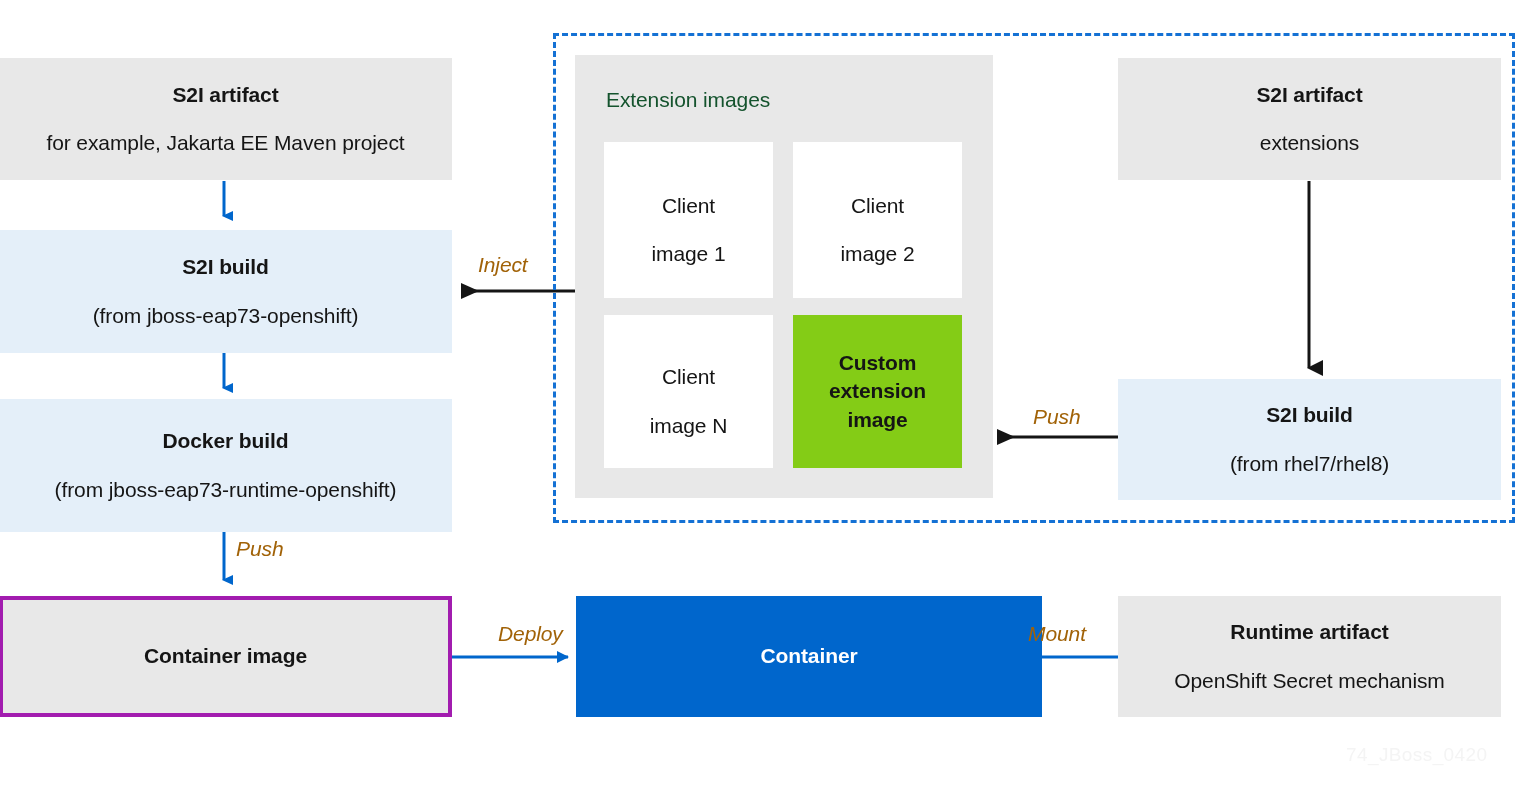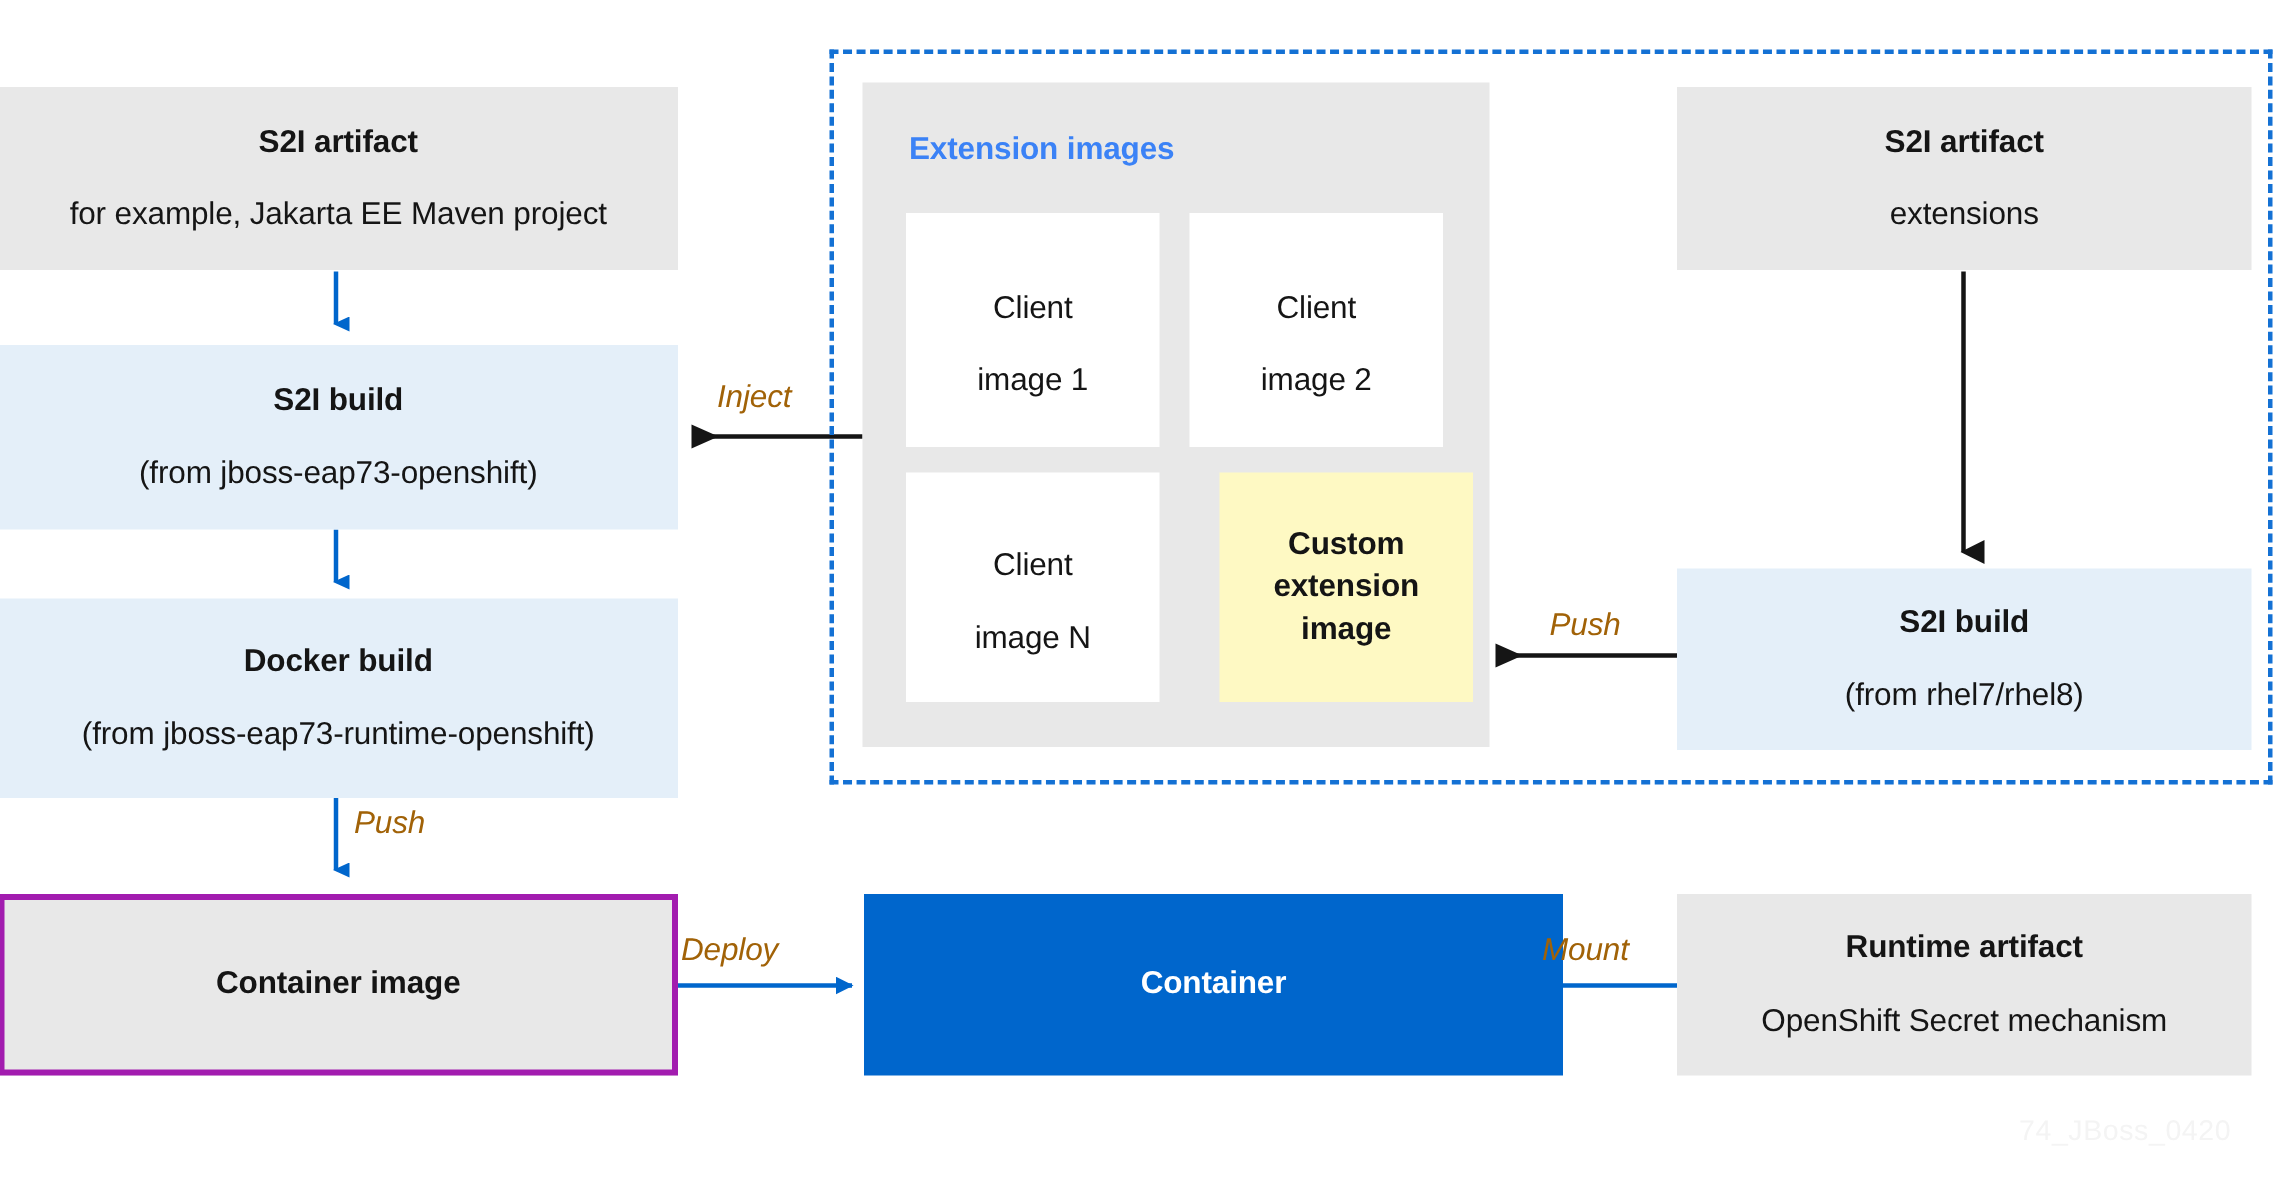--- a/index.html
+++ b/index.html
@@ -36,39 +36,39 @@
   .b-sub {
     font-weight: normal;
     font-size: 21px;
     line-height: 1.35;
     letter-spacing: -0.1px;
     margin-top: 20px;
   }
   .fill-gray  { background: #e8e8e8; }
   .fill-blue  { background: #e4eff9; }
   .fill-white { background: #ffffff; }
-  .fill-midgray { background: #fef9c3; margin-left: 20px; }
+  .fill-midgray { background: #84cc16; }
   .fill-strongblue { background: #0066cc; color: #ffffff; }
   .border-blue { border: 4px solid #a21caf; }
 
   .panel-dashed {
     position: absolute;
     box-sizing: border-box;
     border: 3px dashed #1471d4;
     background: transparent;
   }
   .ext-panel {
     position: absolute;
     background: #e8e8e8;
   }
   .ext-title {
     position: absolute;
-    font-weight: bold;
-    font-size: 21px;
-    color: #3b82f6;
+    font-weight: normal;
+    font-size: 21px;
+    color: #14532d;
     letter-spacing: -0.1px;
   }
 
   .edge-label {
     position: absolute;
     font-style: italic;
     font-size: 21px;
     color: #a16207;
     white-space: nowrap;
     letter-spacing: -0.1px;
@@ -212,19 +212,19 @@
   <div class="box fill-strongblue" style="left:576px; top:596px; width:466px; height:121px;">
     <div class="b-title">Container</div>
   </div>
 
   <div class="edge-label" style="left:478px; top:253px;">Inject</div>
 
   <div class="edge-label" style="left:236px; top:537px;">Push</div>
 
   <div class="edge-label" style="left:1033px; top:405px;">Push</div>
 
-  <div class="edge-label" style="left:454px; top:622px;">Deploy</div>
+  <div class="edge-label" style="left:498px; top:622px;">Deploy</div>
 
   <div class="edge-label" style="left:1028px; top:622px;">Mount</div>
 
   <div class="watermark" style="left:1346px; top:744px;">74_JBoss_0420</div>
 
 </div>
 
 </body></html>

